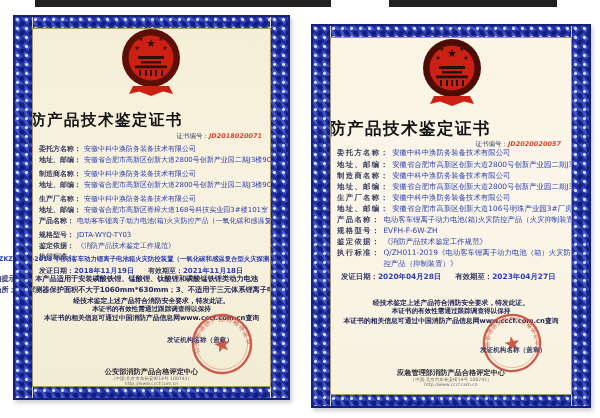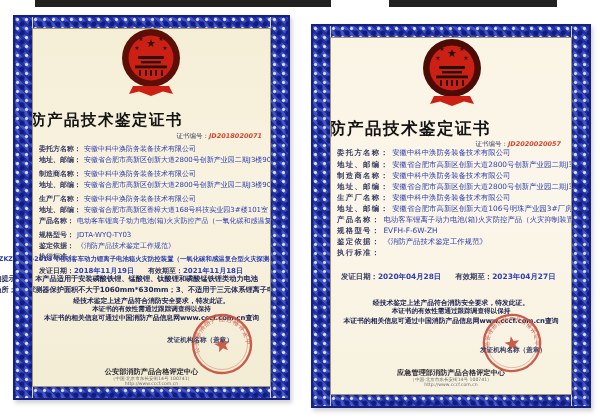--- a/index.html
+++ b/index.html
@@ -263,20 +263,21 @@
       <div class="row" style="top:202px">
           <span class="lbl">规格型号：</span>
           <span class="val">EVFH-F-6W-ZH</span>
         </div>
       <div class="row" style="top:213px">
           <span class="lbl">鉴定依据：</span>
           <span class="val">《消防产品技术鉴定工作规范》</span>
         </div>
       <div class="row row-wrap" style="top:224px">
           <span class="lbl">执行标准：</span>
+          <span class="val">Q/ZH011-2019《电动客车锂离子动力电池（箱）火灾防控产品（抑制装置）》</span>
         </div>
 
       <div class="daterow" style="top:248px">
         <span class="lbl">发证日期：</span>
         <span class="val">2020年04月28日</span>
         <span class="lbl">有效期至：</span>
         <span class="val">2023年04月27日</span>
       </div>
 
       <div class="closing c1" style="top:274px">经技术鉴定上述产品符合消防安全要求，特发此证。</div>

